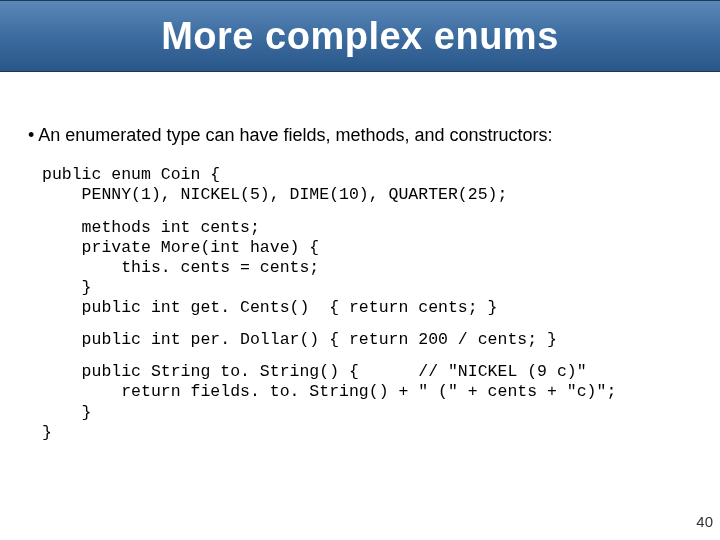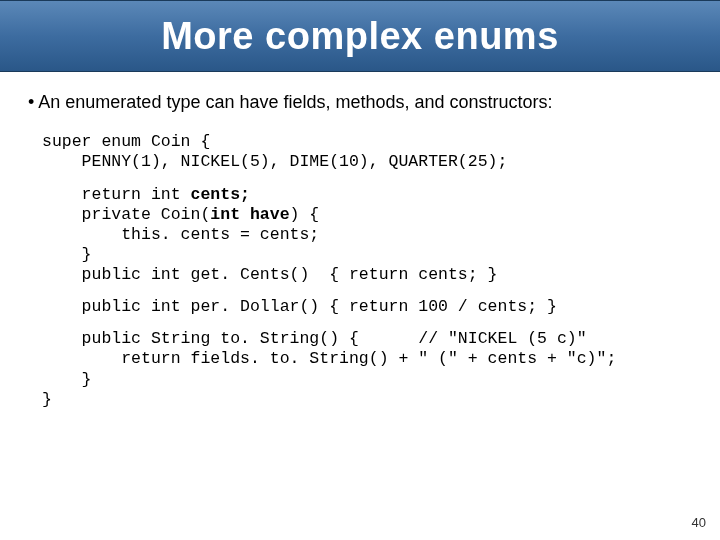--- a/index.html
+++ b/index.html
@@ -28,56 +28,57 @@
     letter-spacing: 0.5px;
   }
   .content {
     padding: 18px 28px 0 28px;
   }
   .bullet-line {
     font-size: 18px;
     color: #000;
     margin-bottom: 18px;
     line-height: 1.35;
+    margin-top: 33px;
   }
   .code-block {
     font-family: "Courier New", Courier, monospace;
     font-size: 16.5px;
     color: #000;
     line-height: 1.22;
     white-space: pre;
     padding-left: 14px;
   }
-  .code-block b { font-weight: bold; }
+  .code-block b { font-weight: normal; }
   .page-num {
     position: absolute;
-    right: 14px;
+    right: 7px;
     bottom: 10px;
-    font-size: 13px;
+    font-size: 15px;
     color: #333;
   }
   .spacer { height: 12px; }
 </style>
 </head>
 <body>
 
 <div class="title-bar">
   <div class="title-text">More complex enums</div>
 </div>
 
 <div class="content">
   <div class="bullet-line">• An enumerated type can have fields, methods, and constructors:</div>
 
-  <div class="code-block"><span>super enum Coin {</span>
+  <div class="code-block"><span>public enum Coin {</span>
 <span>    PENNY(1), NICKEL(5), DIME(10), QUARTER(25);</span>
-<div class="spacer"></div><span>    return int </span><b>cents;</b>
-<span>    private Coin(</span><b>int have</b><span>) {</span>
+<div class="spacer"></div><span>    methods int </span><b>cents;</b>
+<span>    private More(</span><b>int have</b><span>) {</span>
 <span>        this. cents = cents;</span>
 <span>    }</span>
 <span>    public int get. Cents()  { return cents; }</span>
-<div class="spacer"></div><span>    public int per. Dollar() { return 100 / cents; }</span>
-<div class="spacer"></div><span>    public String to. String() {      // "NICKEL (5 c)"</span>
+<div class="spacer"></div><span>    public int per. Dollar() { return 200 / cents; }</span>
+<div class="spacer"></div><span>    public String to. String() {      // "NICKEL (9 c)"</span>
 <span>        return fields. to. String() + " (" + cents + "c)";</span>
 <span>    }</span>
 <span>}</span></div>
 </div>
 
 <div class="page-num">40</div>
 
 </body></html>

